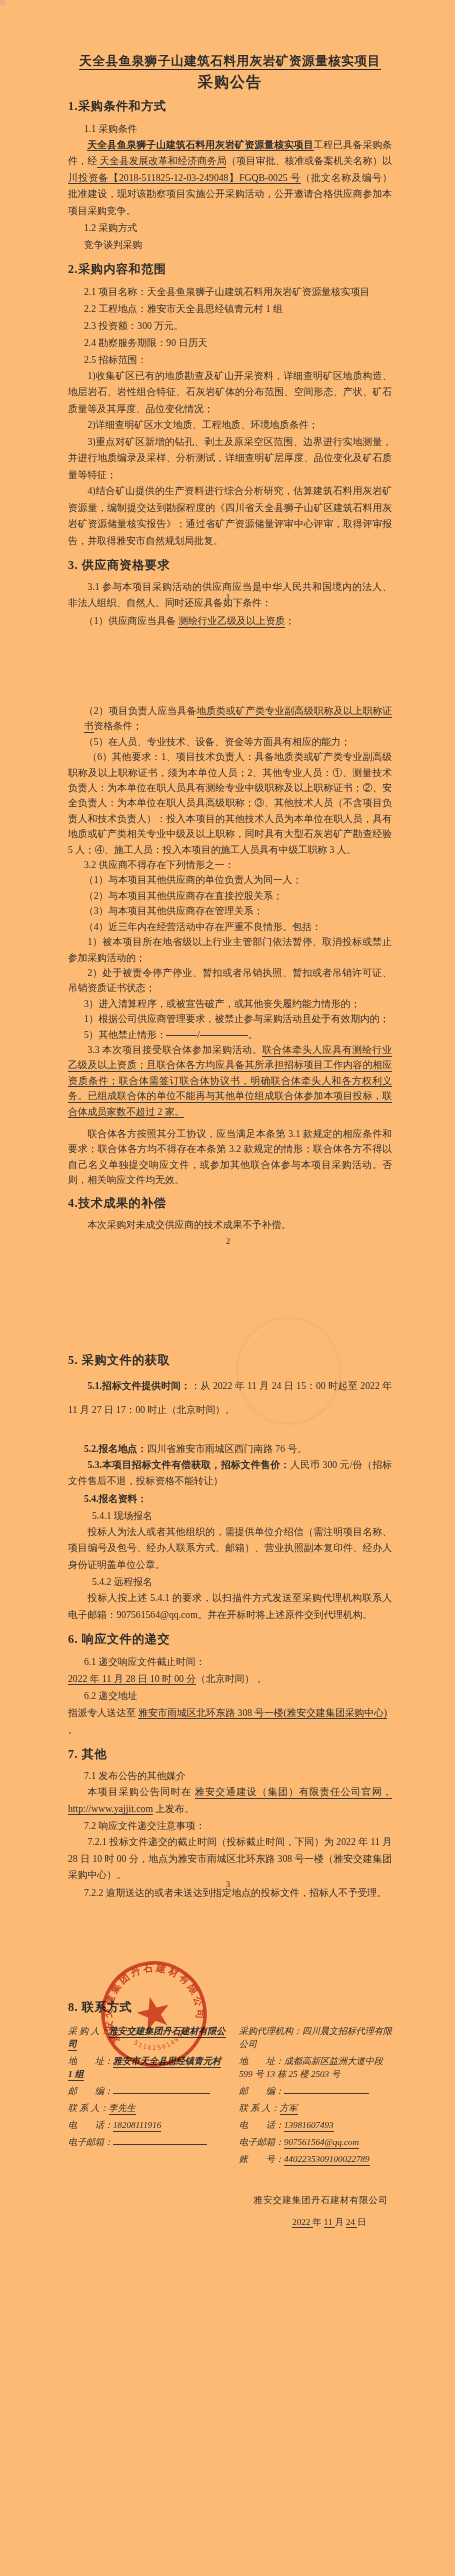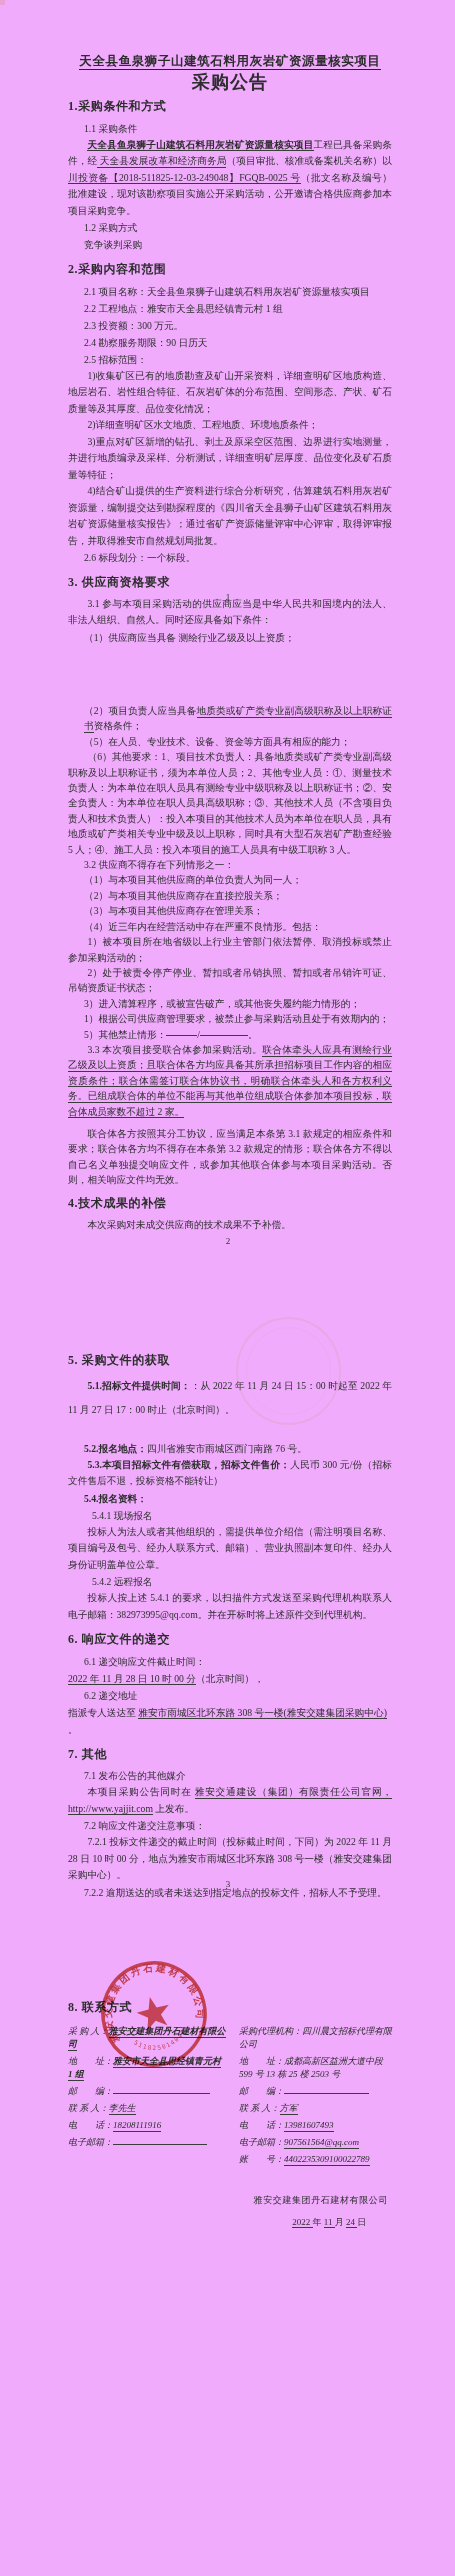--- a/index.html
+++ b/index.html
@@ -1,37 +1,37 @@
 <!DOCTYPE html>
 <html style="font-size:9px"><head>
 <meta charset="utf-8">
 <title>采购公告</title>
 <style>
   html,body{margin:0;padding:0;background:#e9e9e9;}
   #doc{
     position:relative;width:456px;height:2576px;margin:0 auto;
-    background:#f0abfc;overflow:hidden;
+    background:#fdba74;overflow:hidden;
     font-family:"Liberation Serif","DejaVu Serif",serif;
     color:#2d2d2d;font-size:9.7px;
   }
   .page{position:absolute;left:0;width:456px;overflow:hidden;}
   .p1{top:0;height:644px;}
   .p2{top:644px;height:644px;}
   .p3{top:1287px;height:644px;}
   .p4{top:1931px;height:645px;}
   .content{padding:0 64px 0 68px;}
   .p1 .content{padding-top:52px;}
   .p2 .content{padding-top:59px;}
   .p3 .content{padding-top:57px;}
   .p4 .content{padding-top:60px;}
 
   .blk{margin:0;}
   .t1{text-align:center;font-size:12.5px;font-weight:bold;letter-spacing:0.6px;line-height:18px;}
   .t1 .u{border-bottom:1.1px solid #242424;}
-  .t2{text-align:center;font-size:18px;font-weight:bold;letter-spacing:1.1px;line-height:18px;margin-top:3.4px;}
+  .t2{text-align:center;font-size:15px;font-weight:bold;letter-spacing:1.1px;line-height:18px;margin-top:3.4px;}
   .h1{font-size:12px;font-weight:bold;letter-spacing:0.6px;line-height:17px;margin:8px 0 4.6px;}
   .ind{padding-left:16px;line-height:17px;text-align:justify;}
   .ind2{padding-left:24px;line-height:17px;}
   .para{text-indent:19.4px;text-align:justify;line-height:16.5px;}
   .flush{line-height:17px;}
   .loose{line-height:24.5px;}
   .mt{margin-top:6.8px;}
   .mt8{margin-top:17px;}
   .p2 .para,.p2 .ind{line-height:15.4px;}
   .b{font-weight:bold;}
@@ -77,21 +77,20 @@
         <div class="blk h1"><span class="b">2.采购内容和范围</span></div>
         <div class="blk ind"><span>2.1 项目名称：天全县鱼泉狮子山建筑石料用灰岩矿资源量核实项目</span></div>
         <div class="blk ind"><span>2.2 工程地点：雅安市天全县思经镇青元村 1 组</span></div>
         <div class="blk ind"><span>2.3 投资额：300 万元。</span></div>
         <div class="blk ind"><span>2.4 勘察服务期限：90 日历天</span></div>
         <div class="blk ind"><span>2.5 招标范围：</span></div>
         <div class="blk para"><span>1)收集矿区已有的地质勘查及矿山开采资料，详细查明矿区地质构造、地层岩石、岩性组合特征、石灰岩矿体的分布范围、空间形态、产状、矿石质量等及其厚度、品位变化情况；</span></div>
         <div class="blk para"><span>2)详细查明矿区水文地质、工程地质、环境地质条件；</span></div>
         <div class="blk para"><span>3)重点对矿区新增的钻孔、剥土及原采空区范围、边界进行实地测量，并进行地质编录及采样、分析测试，详细查明矿层厚度、品位变化及矿石质量等特征；</span></div>
         <div class="blk para"><span>4)结合矿山提供的生产资料进行综合分析研究，估算建筑石料用灰岩矿资源量，编制提交达到勘探程度的《四川省天全县狮子山矿区建筑石料用灰岩矿资源储量核实报告》；通过省矿产资源储量评审中心评审，取得评审报告，并取得雅安市自然规划局批复。</span></div>
-        <div class="blk ind"><span>2.6 标段划分：一个标段。</span></div>
         <div class="blk h1"><span class="b">3.  供应商资格要求</span></div>
         <div class="blk para"><span>3.1 参与本项目采购活动的供应商应当是中华人民共和国境内的法人、非法人组织、自然人。同时还应具备如下条件：</span></div>
         <div class="blk ind"><span>（1）供应商应当具备 </span><span class="u">测绘行业乙级及以上资质</span><span>；</span></div>
       </div>
     <div class="pagenum">1</div>
   </section>
 
   <section class="page p2">
     <div class="content">
         <div class="blk ind"><span>（2）项目负责人应当具备</span><span class="u">地质类或矿产类专业副高级职称及以上职称证书</span><span>资格条件；</span></div>
@@ -118,21 +117,21 @@
   <section class="page p3">
     <div class="content">
         <div class="blk h1"><span class="b">5.  采购文件的获取</span></div>
         <div class="blk para loose"><span class="b">5.1.招标文件提供时间：</span><span>：从 2022 年 11 月 24 日 15：00 时起至 2022 年 11 月 27 日 17：00 时止（北京时间）。</span></div>
         <div class="blk ind mt8"><span class="b">5.2.报名地点：</span><span>四川省雅安市雨城区西门南路 76 号。</span></div>
         <div class="blk para"><span class="b">5.3.本项目招标文件有偿获取，招标文件售价：</span><span>人民币 300 元/份（招标文件售后不退，投标资格不能转让）</span></div>
         <div class="blk ind"><span class="b">5.4.报名资料：</span></div>
         <div class="blk ind2"><span>5.4.1 现场报名</span></div>
         <div class="blk para"><span>投标人为法人或者其他组织的，需提供单位介绍信（需注明项目名称、项目编号及包号、经办人联系方式、邮箱）、营业执照副本复印件、经办人身份证明盖单位公章。</span></div>
         <div class="blk ind2"><span>5.4.2 远程报名</span></div>
-        <div class="blk para"><span>投标人按上述 5.4.1 的要求，以扫描件方式发送至采购代理机构联系人电子邮箱：382973995@qq.com。并在开标时将上述原件交到代理机构。</span></div>
+        <div class="blk para"><span>投标人按上述 5.4.1 的要求，以扫描件方式发送至采购代理机构联系人电子邮箱：907561564@qq.com。并在开标时将上述原件交到代理机构。</span></div>
         <div class="blk h1"><span class="b">6.  响应文件的递交</span></div>
         <div class="blk ind"><span>6.1 递交响应文件截止时间：</span></div>
         <div class="blk flush"><span class="u">2022 年 11 月 28 日 10 时 00 分</span><span>（北京时间），</span></div>
         <div class="blk ind"><span>6.2 递交地址</span></div>
         <div class="blk flush"><span>指派专人送达至 </span><span class="u">雅安市雨城区北环东路 308 号一楼(雅安交建集团采购中心)</span><span> 。</span></div>
         <div class="blk h1"><span class="b">7.  其他</span></div>
         <div class="blk ind"><span>7.1 发布公告的其他媒介</span></div>
         <div class="blk para"><span>本项目采购公告同时在 </span><span class="u">雅安交通建设（集团）有限责任公司官网，http://www.yajjit.com</span><span> 上发布。</span></div>
         <div class="blk ind"><span>7.2 响应文件递交注意事项：</span></div>
         <div class="blk para"><span>7.2.1 投标文件递交的截止时间（投标截止时间，下同）为 2022 年 11 月 28 日 10 时 00 分，地点为雅安市雨城区北环东路 308 号一楼（雅安交建集团采购中心）。</span></div>

